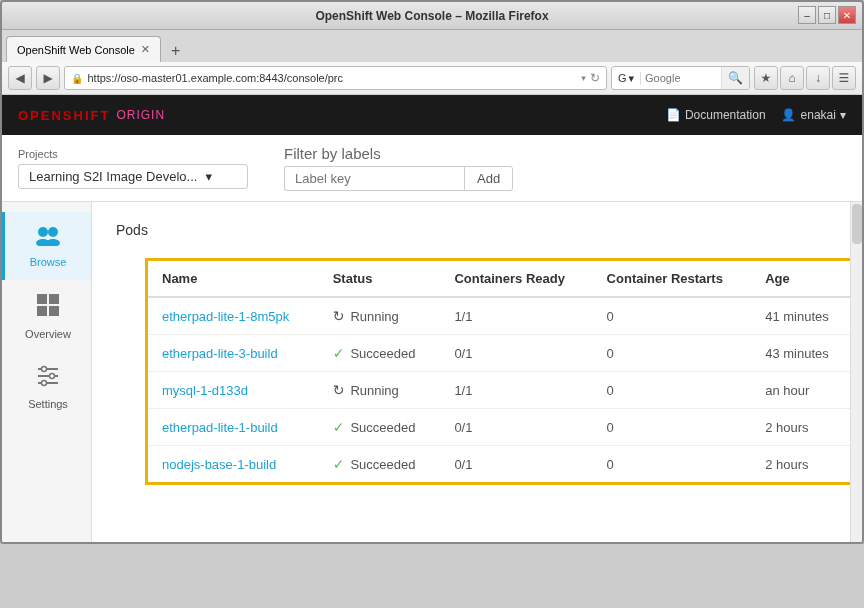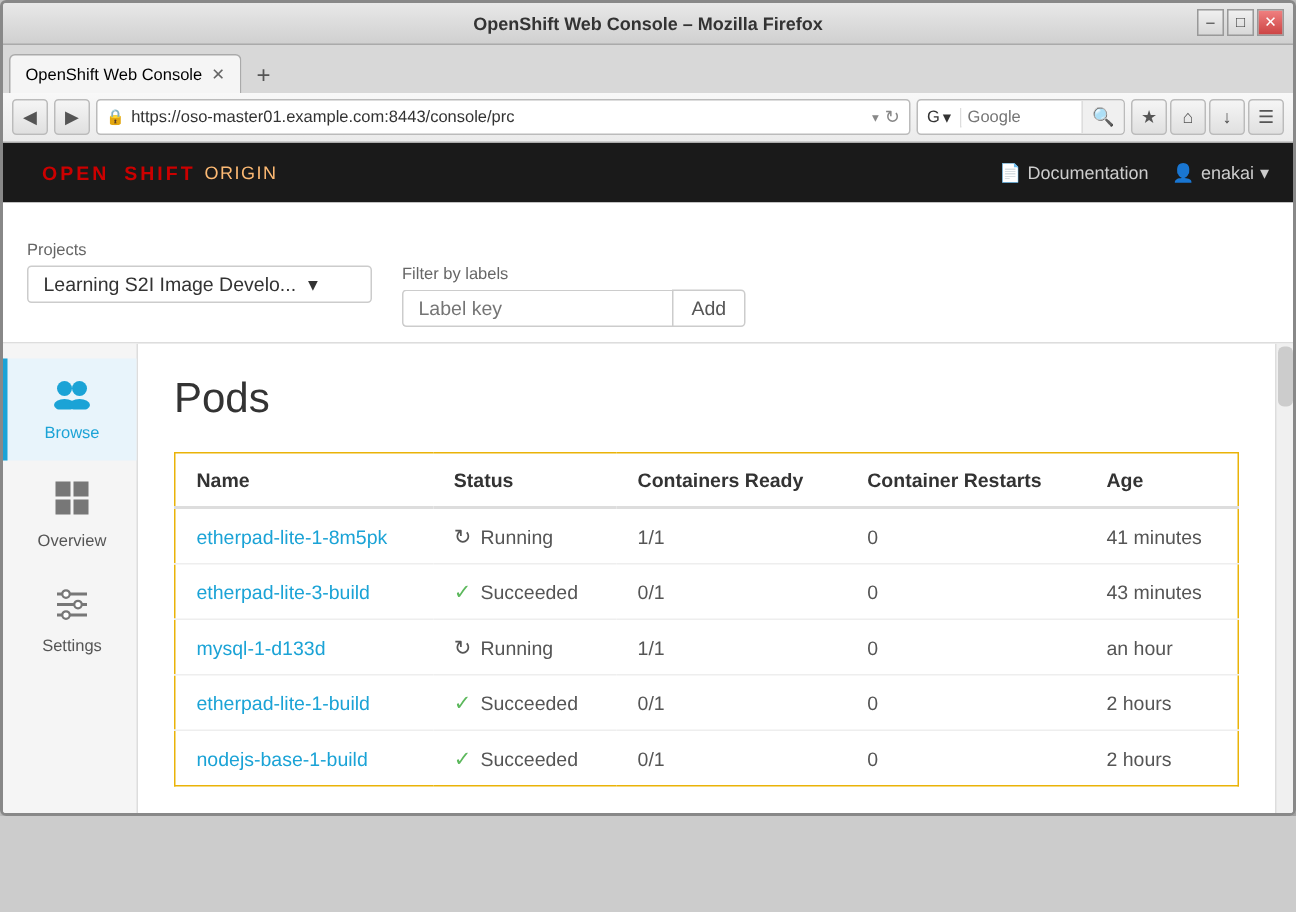--- a/index.html
+++ b/index.html
@@ -201,45 +201,44 @@
     }
     .os-logo {
       font-size: 13px;
       font-weight: bold;
       letter-spacing: 2px;
       text-transform: uppercase;
       margin-right: 6px;
     }
     .os-logo span {
       color: #cc0000;
-      margin-left: 10px;
     }
     .os-origin {
       font-size: 12px;
-      color: #fdba74;
+      color: #ec4899;
       text-transform: uppercase;
       letter-spacing: 1px;
     }
     .os-header-right {
       margin-left: auto;
       display: flex;
       align-items: center;
       gap: 16px;
       font-size: 12px;
       color: #ccc;
     }
 
     
     .project-bar {
       background: white;
       border-bottom: 1px solid #ddd;
       padding: 10px 16px;
       display: flex;
       align-items: center;
-      gap: 20px;
+      gap: 36px;
       flex-shrink: 0;
     }
     .project-section {
       display: flex;
       flex-direction: column;
       gap: 4px;
     }
     .project-label {
       font-size: 11px;
       color: #666;
@@ -256,23 +255,22 @@
       color: #333;
       gap: 8px;
       min-width: 230px;
     }
     .filter-section {
       display: flex;
       flex-direction: column;
       gap: 4px;
     }
     .filter-label {
-      font-size: 11px;
+      font-size: 15px;
       color: #666;
-      margin-top: 32px;
     }
     .filter-input-group {
       display: flex;
       align-items: center;
     }
     .filter-input {
       border: 1px solid #ccc;
       border-right: none;
       border-radius: 3px 0 0 3px;
       padding: 4px 10px;
@@ -346,31 +344,32 @@
     }
 
     
     .content-area {
       flex: 1;
       padding: 20px 24px;
       overflow-y: auto;
       background: white;
     }
     .page-title {
-      font-size: 28px;
+      font-size: 14px;
       font-weight: normal;
       color: #333;
       margin-bottom: 20px;
     }
 
     
     .pods-table {
       width: 100%;
       border-collapse: collapse;
-      border: 1px solid #eab308;
+      border: 3px solid #eab308;
+      margin-left: 29px;
     }
     .pods-table th {
       text-align: left;
       padding: 10px 14px;
       font-size: 13px;
       font-weight: bold;
       color: #333;
       border-bottom: 2px solid #ddd;
       background: white;
     }

